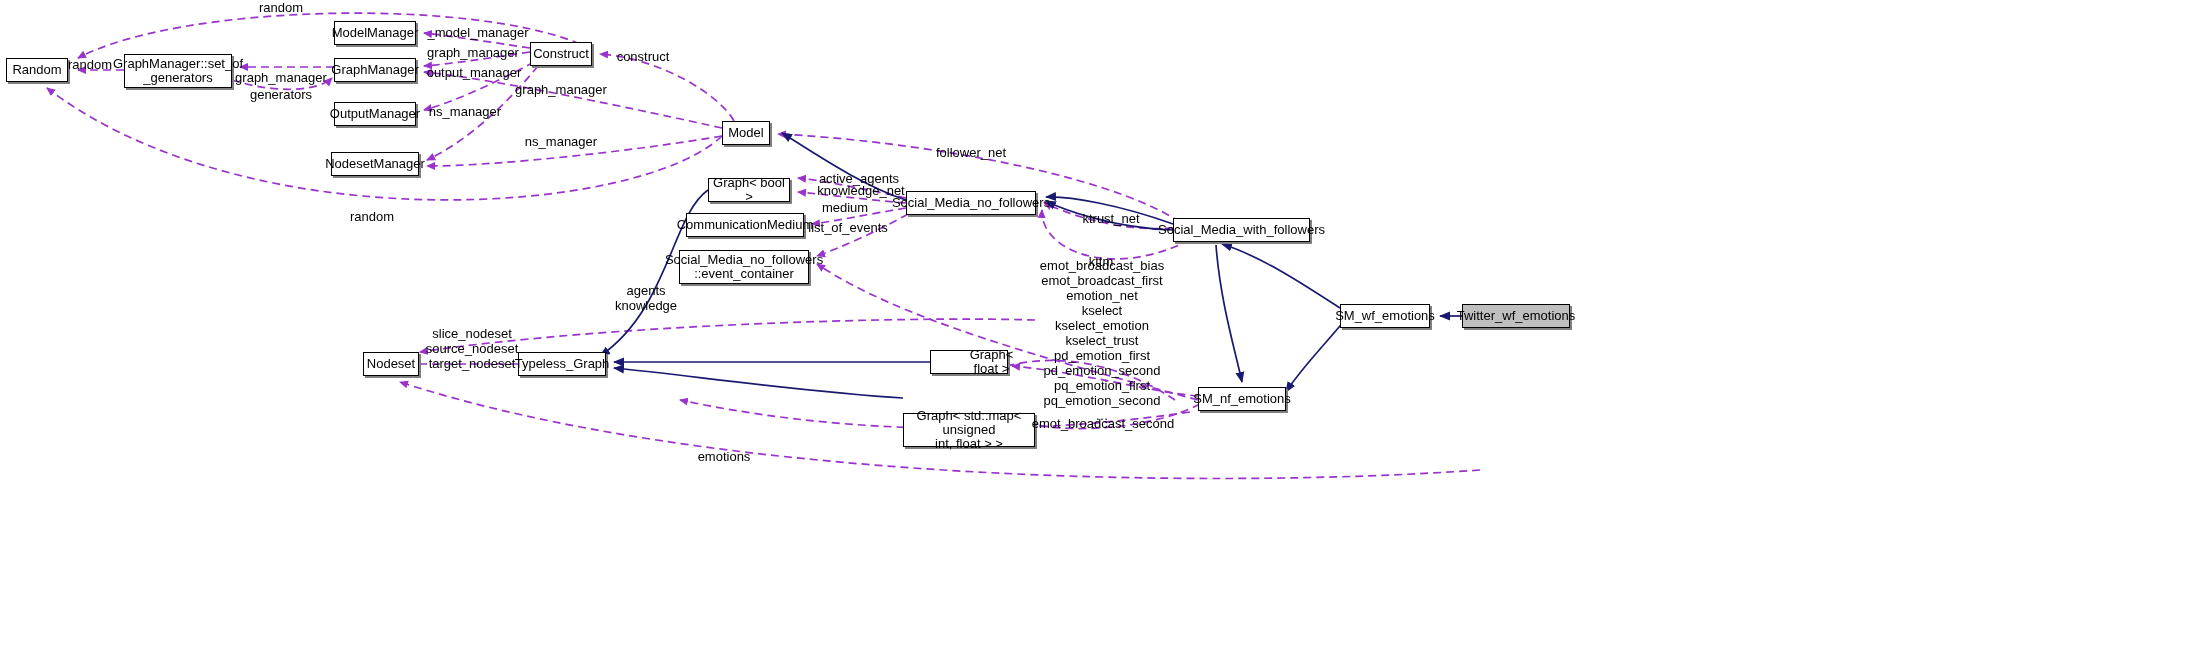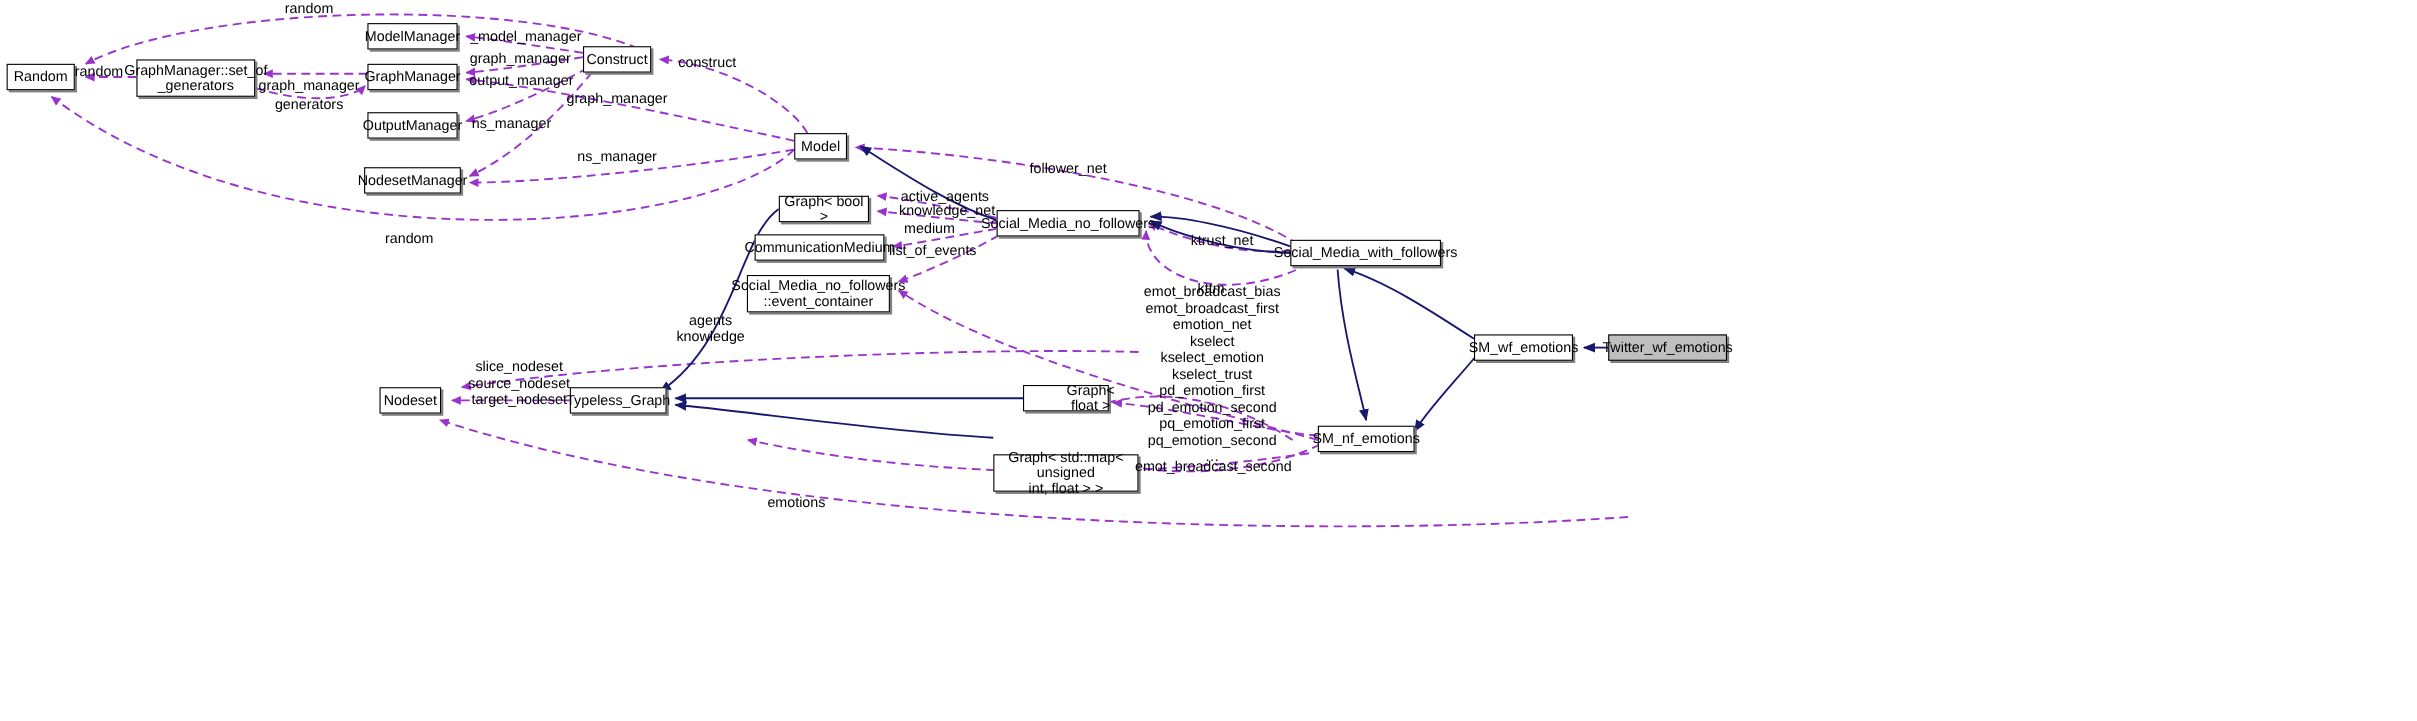--- a/index.html
+++ b/index.html
@@ -136,21 +136,21 @@
   <div class="node" style="left:334px;top:102px;width:82px;height:24px;">OutputManager</div>
   <div class="node" style="left:331px;top:152px;width:88px;height:24px;">NodesetManager</div>
   <div class="node" style="left:530px;top:42px;width:62px;height:24px;">Construct</div>
   <div class="node" style="left:722px;top:121px;width:48px;height:24px;text-align:right;">Model</div>
   <div class="node" style="left:708px;top:178px;width:82px;height:24px;">Graph&lt; bool &gt;</div>
   <div class="node" style="left:686px;top:213px;width:118px;height:24px;">CommunicationMedium</div>
   <div class="node" style="left:679px;top:250px;width:130px;height:34px;">Social_Media_no_followers
 ::event_container</div>
   <div class="node" style="left:906px;top:191px;width:130px;height:24px;">Social_Media_no_followers</div>
   <div class="node" style="left:1173px;top:218px;width:137px;height:24px;">Social_Media_with_followers</div>
-  <div class="node" style="left:345px;top:352px;width:56px;height:24px;">Nodeset</div>
+  <div class="node" style="left:363px;top:352px;width:56px;height:24px;">Nodeset</div>
   <div class="node" style="left:518px;top:352px;width:88px;height:24px;">Typeless_Graph</div>
   <div class="node" style="left:930px;top:350px;width:78px;height:24px;padding-left:45px;">Graph&lt; float &gt;</div>
   <div class="node" style="left:903px;top:385px;width:132px;height:34px;margin-top:28px;">Graph&lt; std::map&lt; unsigned
 int, float &gt; &gt;</div>
   <div class="node" style="left:1340px;top:304px;width:90px;height:24px;">SM_wf_emotions</div>
   <div class="node" style="left:1198px;top:387px;width:88px;height:24px;">SM_nf_emotions</div>
   <div class="node highlight" style="left:1462px;top:304px;width:108px;height:24px;">Twitter_wf_emotions</div>
 
   <div class="edge-label" style="left:281px;top:8px;">random</div>
   <div class="edge-label" style="left:90px;top:65px;">random</div>

